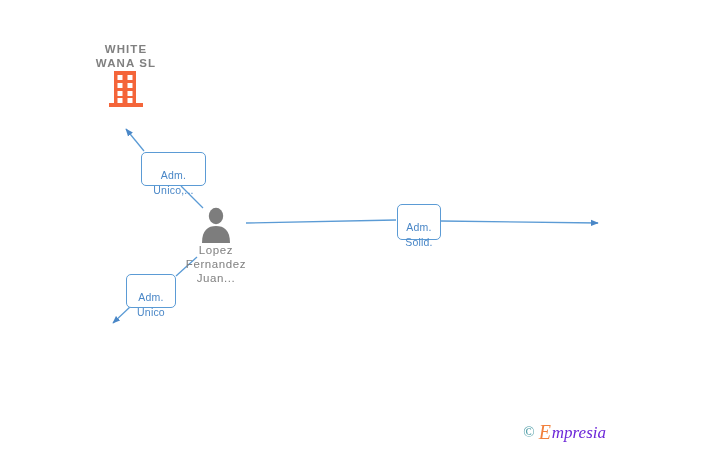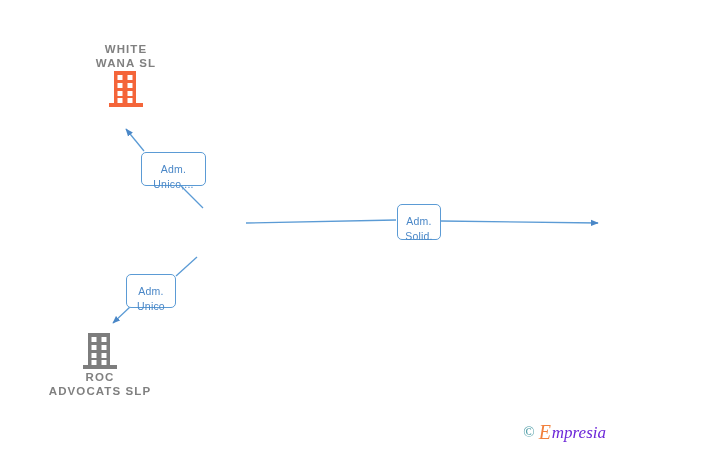--- a/index.html
+++ b/index.html
@@ -49,21 +49,21 @@
   .edge-label {
     position: absolute;
     box-sizing: border-box;
     background: #ffffff;
     border: 1.4px solid #5b9bd5;
     border-radius: 5px;
     color: #4a87c7;
     font-size: 10.5px;
     line-height: 15px;
     text-align: center;
-    padding: 9px 5px 3px 5px;
+    padding: 15px 5px 3px 5px;
     white-space: pre-line;
     letter-spacing: 0.2px;
   }
   #watermark {
     position: absolute;
     right: 10px;
     bottom: 8px;
     display: flex;
     align-items: center;
     gap: 4px;
@@ -130,40 +130,33 @@
         <rect x="8.5" y="13" width="5" height="5" fill="#ffffff"></rect>
         <rect x="18.5" y="13" width="5" height="5" fill="#ffffff"></rect>
         <rect x="8.5" y="21" width="5" height="5" fill="#ffffff"></rect>
         <rect x="18.5" y="21" width="5" height="5" fill="#ffffff"></rect>
         <rect x="8.5" y="28" width="5" height="5" fill="#ffffff"></rect>
         <rect x="18.5" y="28" width="5" height="5" fill="#ffffff"></rect>
       </svg>
     </span>
   </div>
 
+  <div class="node" style="left:146px; top:207px;">
+    <span class="icon-wrap">
+      <svg width="32" height="36" viewBox="0 0 32 36" xmlns="http://www.w3.org/2000/svg">
+        <ellipse cx="16" cy="9" rx="7.2" ry="8.2" fill="#7d7d7d"></ellipse>
+        <path d="M 2 36 C 2 23 8 19 16 19 C 24 19 30 23 30 36 Z" fill="#7d7d7d"></path>
+      </svg>
+    </span>
+    <div class="node-label" style="white-space: pre-line;">Lopez
+Fernandez
+Juan...</div>
+  </div>
 
 
-  <div class="node" style="left:30px; top:332px;">
-    <span class="icon-wrap">
-      <svg width="34" height="38" viewBox="0 0 34 38" xmlns="http://www.w3.org/2000/svg">
-        <rect x="5" y="1" width="22" height="32" fill="#7d7d7d"></rect>
-        <rect x="0" y="33" width="34" height="4" fill="#7d7d7d"></rect>
-        <rect x="8.5" y="5" width="5" height="5" fill="#ffffff"></rect>
-        <rect x="18.5" y="5" width="5" height="5" fill="#ffffff"></rect>
-        <rect x="8.5" y="13" width="5" height="5" fill="#ffffff"></rect>
-        <rect x="18.5" y="13" width="5" height="5" fill="#ffffff"></rect>
-        <rect x="8.5" y="21" width="5" height="5" fill="#ffffff"></rect>
-        <rect x="18.5" y="21" width="5" height="5" fill="#ffffff"></rect>
-        <rect x="8.5" y="28" width="5" height="5" fill="#ffffff"></rect>
-        <rect x="18.5" y="28" width="5" height="5" fill="#ffffff"></rect>
-      </svg>
-    </span>
-    <div class="node-label caps" style="white-space: pre-line;">ROC
-ADVOCATS  SLP</div>
-  </div>
 
   <div class="edge-label" style="left: 141px; top: 152px; width: 65px; height: 34px; white-space: pre-line;">Adm.
 Unico,...</div>
 
   <div class="edge-label" style="left: 397px; top: 204px; width: 44px; height: 36px; white-space: pre-line;">Adm.
 Solid.</div>
 
   <div class="edge-label" style="left: 126px; top: 274px; width: 50px; height: 34px; white-space: pre-line;">Adm.
 Unico</div>
 

